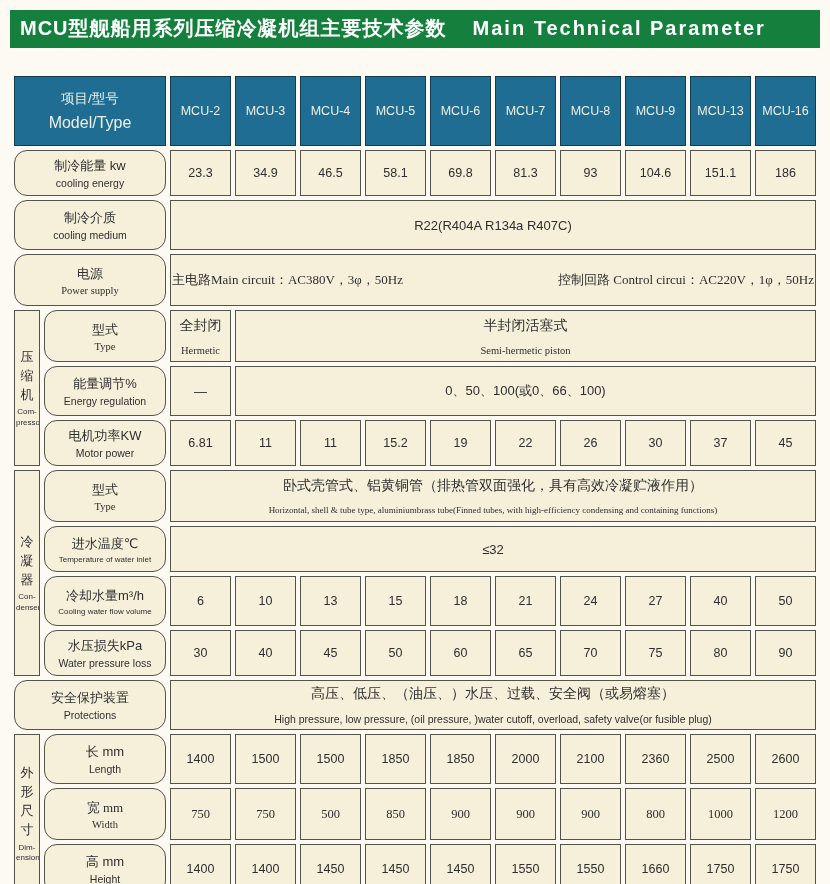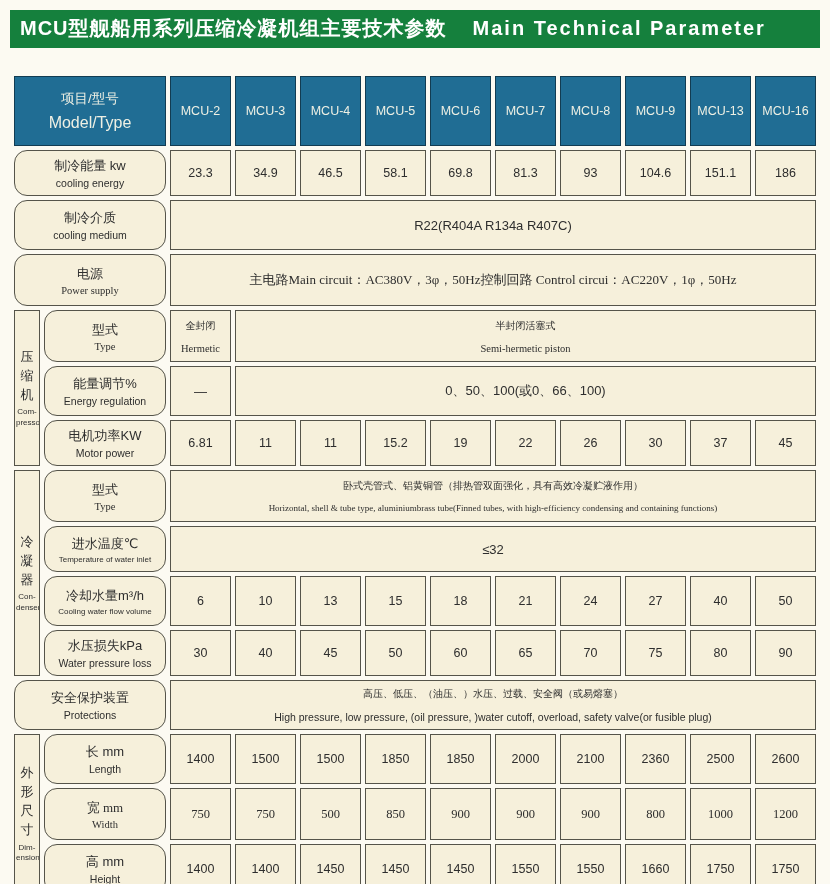--- a/index.html
+++ b/index.html
@@ -47,23 +47,23 @@
   th.hd .en{font-size:16px;}
   .rh{height:40px;border-radius:13px;}
   .rh .zh{font-size:13px;}
   .rh .en{font-size:10.5px;margin-top:2px;}
   .rh .en-xs{font-size:8px;margin-top:2px;}
   .g{background:#f6f0db;}
   .g .zh{font-size:13px;line-height:1.45;white-space:pre-line;}
   .g .en{font-size:8px;white-space:pre-line;margin-top:3px;line-height:1.3;}
   .v{font-size:12.5px;height:40px;}
   .wide{font-size:13px;}
-  .wide .zh{font-size:10px;}
+  .wide .zh{font-size:14px;}
   .wide .en{font-size:9px;margin-top:10px;}
-  .two-col{display:flex;justify-content:center;align-items:center;font-size:13px;}
+  .two-col{display:flex;justify-content:space-between;align-items:center;font-size:13px;}
   .h46{height:44px;}
   .h48{height:46px;font-family:Liberation Serif, serif;}
   .dash{font-size:13px;}
 </style>
 </head>
 <body>
 
 <div class="title-bar">
   <span>MCU型舰船用系列压缩冷凝机组主要技术参数</span><span class="en-title">Main Technical Parameter</span>
 </div>

